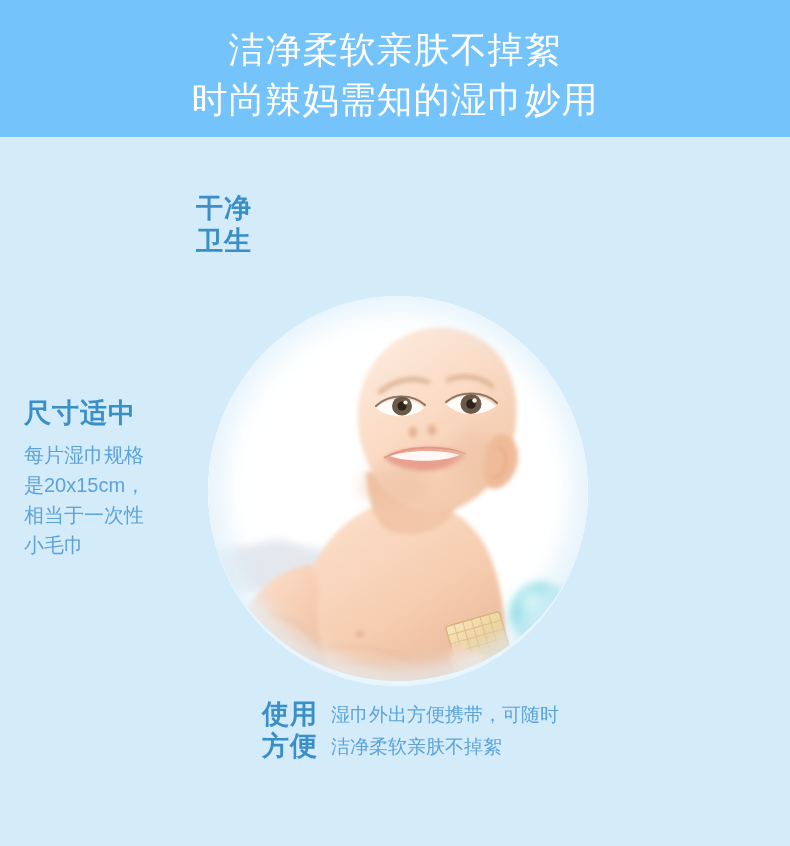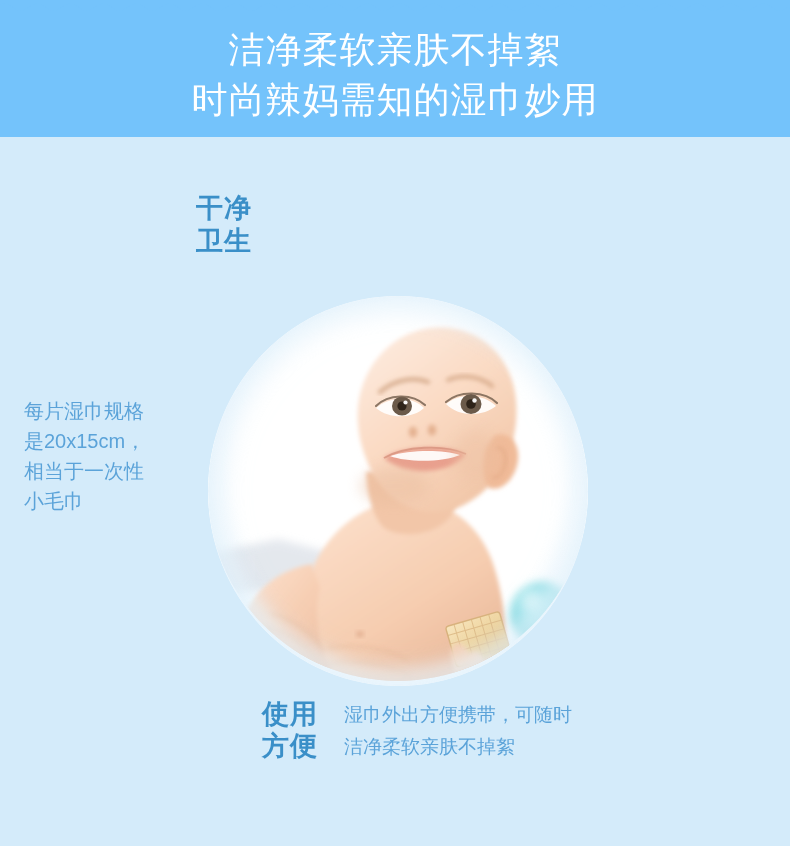--- a/index.html
+++ b/index.html
@@ -103,21 +103,21 @@
     height: 390px;
   }
 
   
   .feature {
     position: absolute;
   }
   .feature-inline {
     display: flex;
     align-items: flex-start;
-    gap: 26px;
+    gap: 13px;
   }
   .feature-title {
     color: #3a8fc8;
     font-weight: bold;
     white-space: pre-line;
   }
   .feature-body {
     color: #5ba3d9;
     white-space: pre-line;
   }
@@ -386,20 +386,21 @@
     </div>
     <div class="photo-soft-edge"></div>
   </div>
 
   <div class="feature feature-hygiene feature-inline">
     <div class="feature-title">干净
 卫生</div>
   </div>
 
   <div class="feature feature-size">
+    <div class="feature-title">尺寸适中</div>
     <div class="feature-body">每片湿巾规格
 是20x15cm，
 相当于一次性
 小毛巾</div>
   </div>
 
 
   <div class="feature feature-portable feature-inline">
     <div class="feature-title">使用
 方便</div>

